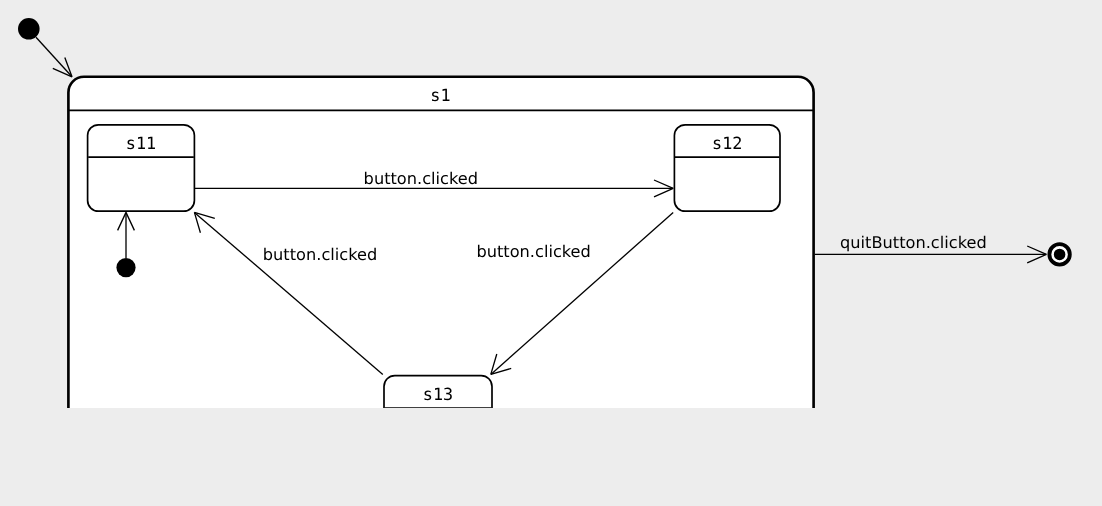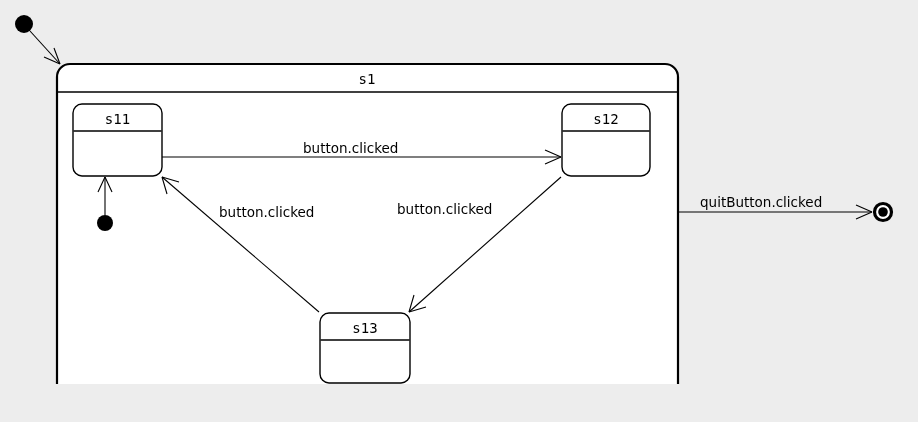--- a/index.html
+++ b/index.html
@@ -7,21 +7,21 @@
     margin: 0;
     padding: 0;
     background: #ededed;
   }
   body {
     font-family: "DejaVu Sans", sans-serif;
   }
   #canvas {
     position: relative;
     width: 918px;
-    height: 384px;
+    height: 340px;
     background: #ededed;
     overflow: hidden;
   }
   #diagram-svg {
     position: absolute;
     left: 0;
     top: 0;
     width: 918px;
     height: 422px;
   }

